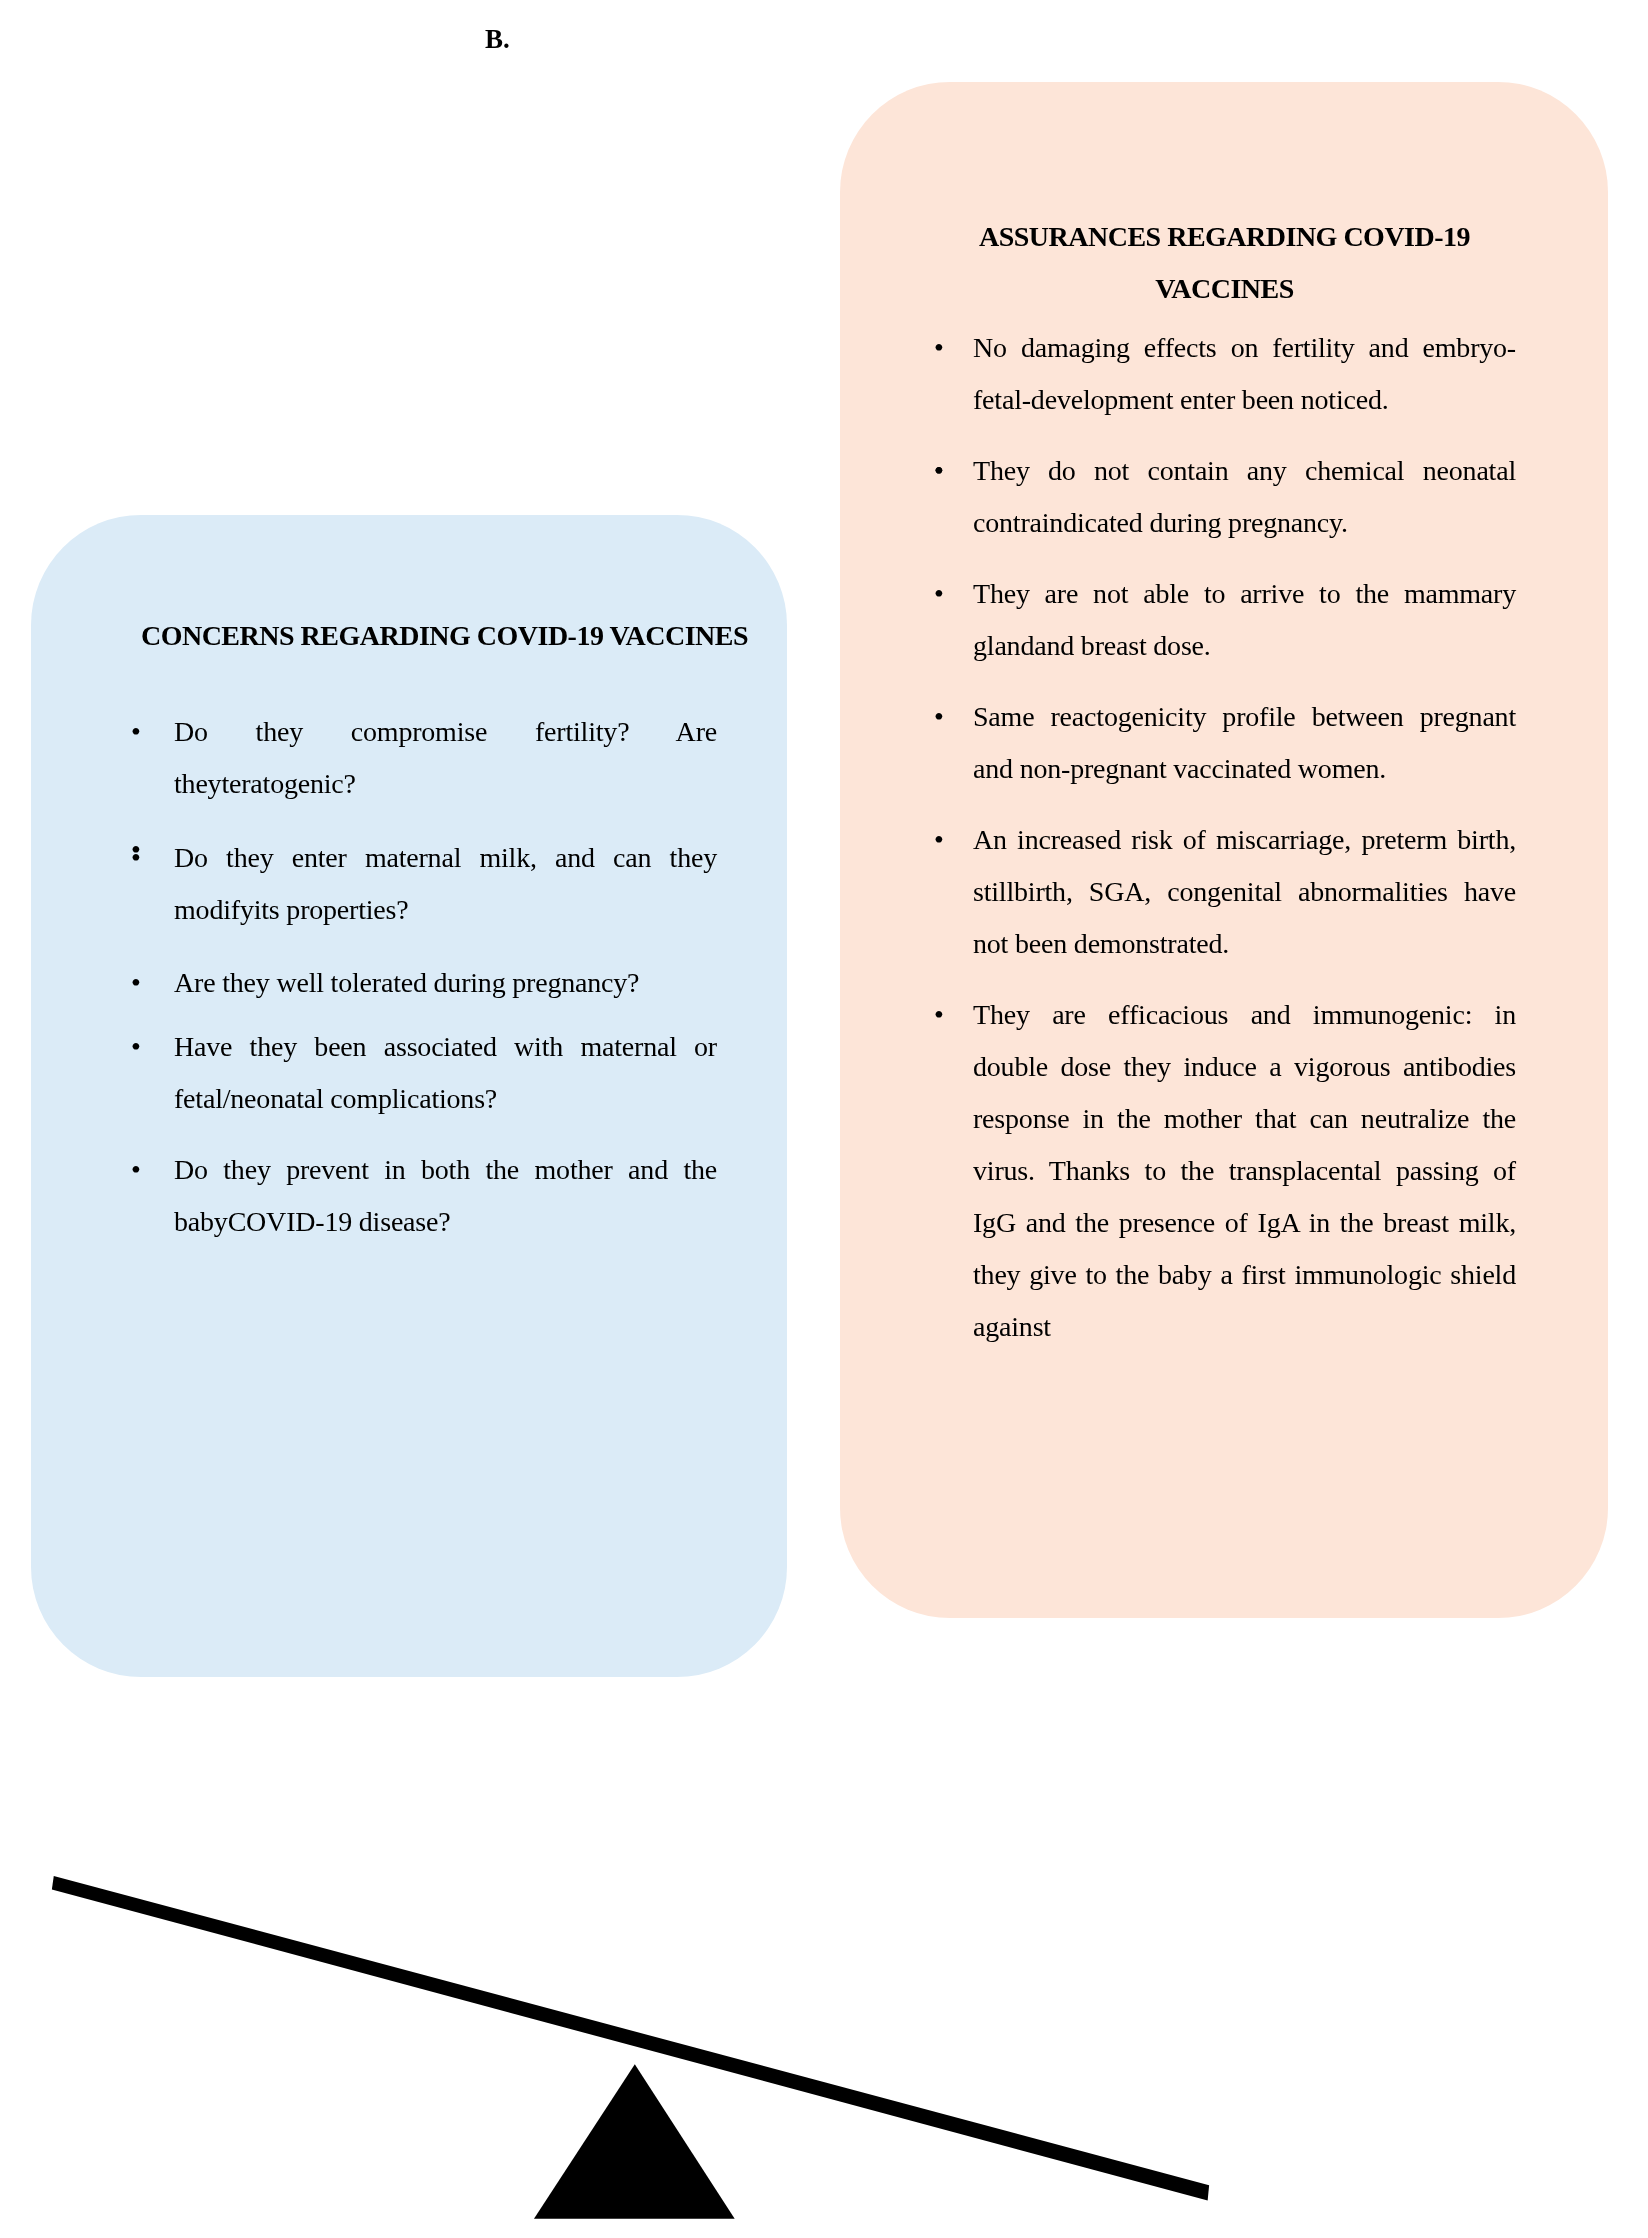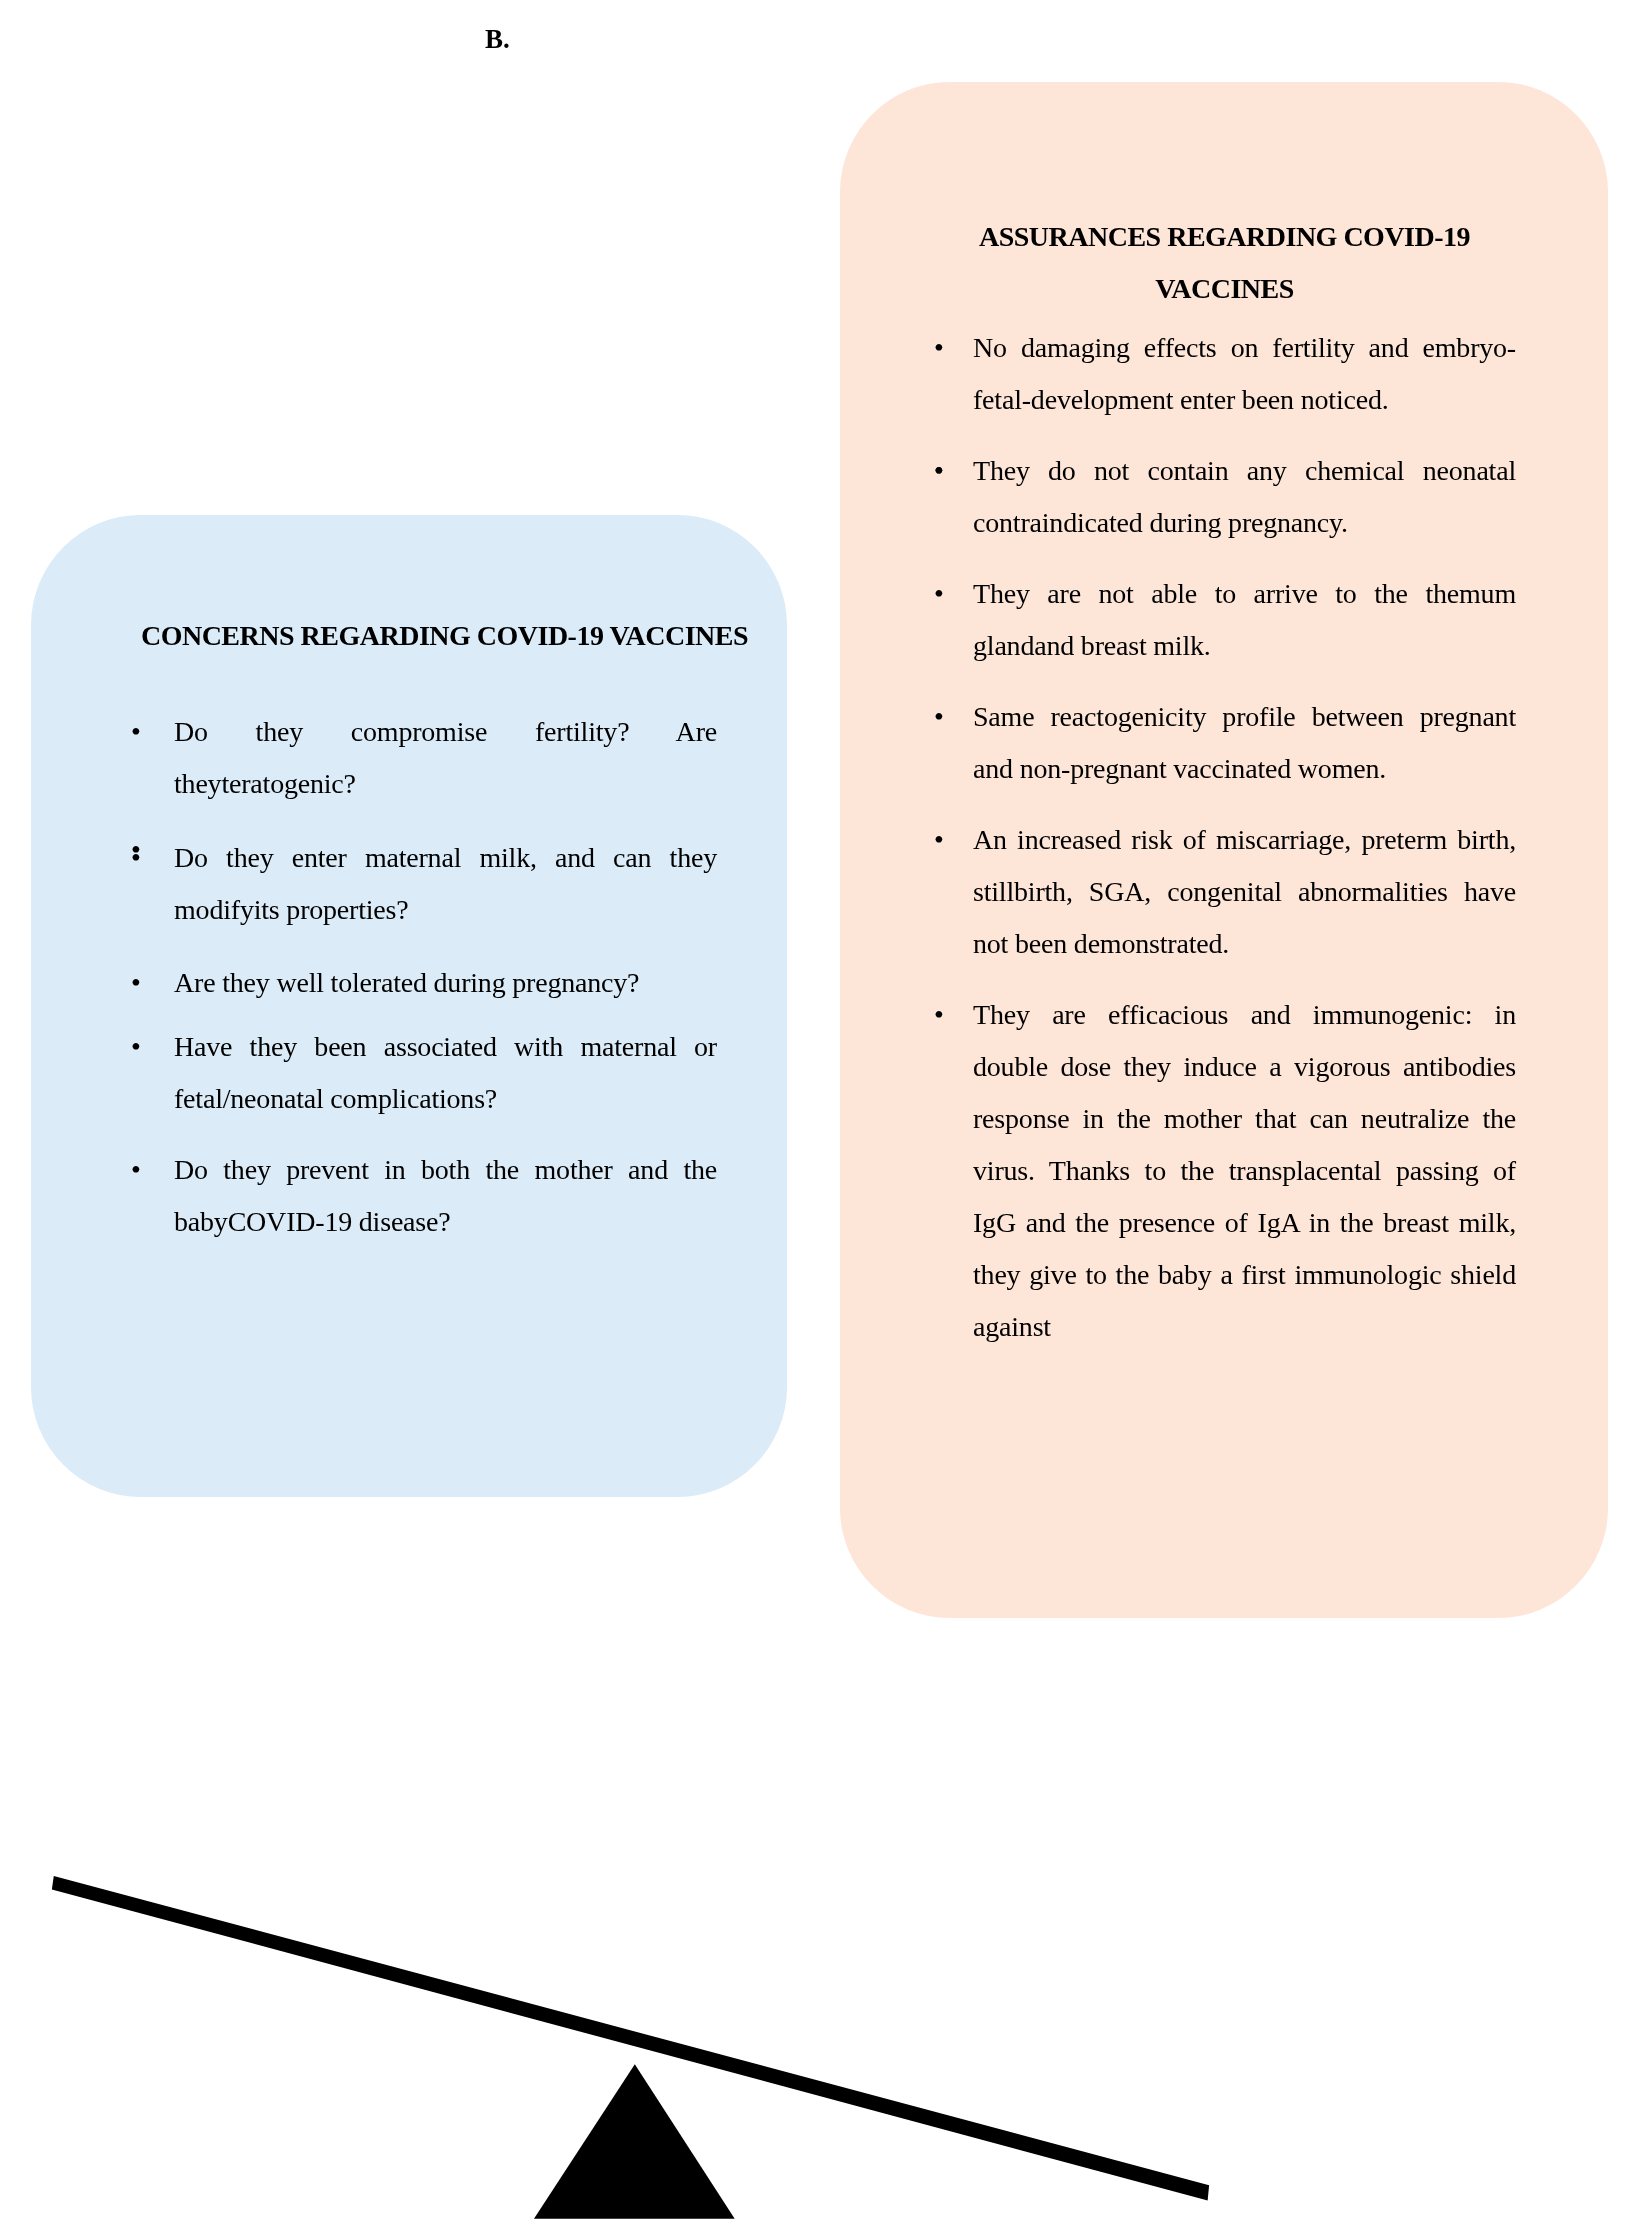--- a/index.html
+++ b/index.html
@@ -1,20 +1,20 @@
 <!DOCTYPE html>
 <html style="font-size:7.7px"><head>
 <meta charset="utf-8">
 <style>
   html, body { margin: 0; padding: 0; background: #ffffff; }
   body { width: 1648px; height: 2239px; position: relative; overflow: hidden;
          font-family: "Liberation Serif", "DejaVu Serif", serif; color: #000; }
   .panel-label { position: absolute; left: 485px; top: 24px; font-weight: bold; font-size: 27px; }
   .box { position: absolute; border-radius: 110px; box-sizing: border-box; }
-  .box-concerns { left: 31px; top: 515px; width: 756px; height: 982px; background: #dbebf7; }
+  .box-concerns { left: 31px; top: 515px; width: 756px; height: 1162px; background: #dbebf7; }
   .box-assurances { left: 840px; top: 82px; width: 768px; height: 1536px; background: #fde5d8; }
   .box-title { position: absolute; font-weight: bold; font-size: 28px; line-height: 52px; text-align: center; letter-spacing: -0.5px; }
   .box-concerns .box-title { left: 82px; width: 663px; top: 96px; line-height: 50px; }
   .box-assurances .box-title { left: 106px; width: 557px; top: 129px; }
   ul.items { position: absolute; margin: 0; padding: 0; list-style: none; }
   ul.items li { position: relative; font-size: 28px; line-height: 52px; text-align: justify; letter-spacing: -0.2px; }
   ul.items li .bullet { position: absolute; left: -43px; top: 0; font-size: 28px; }
   .box-concerns ul.items { left: 143px; top: 191px; width: 543px; }
   .box-assurances ul.items { left: 133px; width: 543px; top: 240px; }
   .box-assurances ul.items li .bullet { left: -39px; }
@@ -40,21 +40,21 @@
 </div>
 
 <div class="box box-assurances">
   <div class="box-title">
     <span>ASSURANCES REGARDING COVID-19 VACCINES</span>
   </div>
   <ul class="items">
     <li><span class="bullet">•</span><span>No damaging effects on fertility and embryo-fetal-development enter been noticed.</span></li>
     <li style="margin-top:19px"><span class="bullet">•</span></li>
     <li style="margin-top:19px"><span class="bullet">•</span><span>They do not contain any chemical neonatal contraindicated during pregnancy.</span></li>
-    <li style="margin-top:19px"><span class="bullet">•</span><span>They are not able to arrive to the themum glandand breast milk.</span></li>
+    <li style="margin-top:19px"><span class="bullet">•</span><span>They are not able to arrive to the mammary glandand breast dose.</span></li>
     <li style="margin-top:19px"><span class="bullet">•</span><span>Same reactogenicity profile between pregnant and non-pregnant vaccinated women.</span></li>
     <li style="margin-top:19px"><span class="bullet">•</span><span>An increased risk of miscarriage, preterm birth, stillbirth, SGA, congenital abnormalities have not been demonstrated.</span></li>
     <li style="margin-top:19px"><span class="bullet">•</span><span>They are efficacious and immunogenic: in double dose they induce a vigorous antibodies response in the mother that can neutralize the virus. Thanks to the transplacental passing of IgG and the presence of IgA in the breast milk, they give to the baby a first immunologic shield against</span></li>
   </ul>
 </div>
 
 <svg class="seesaw" width="1648" height="462" viewBox="0 3700 3432 962">
   <polygon points="112,3906 108,3934 2515,4582 2518,4550" fill="#000"></polygon>
   <polygon points="1322,4298 1112,4620 1530,4620" fill="#000"></polygon>
 </svg>

